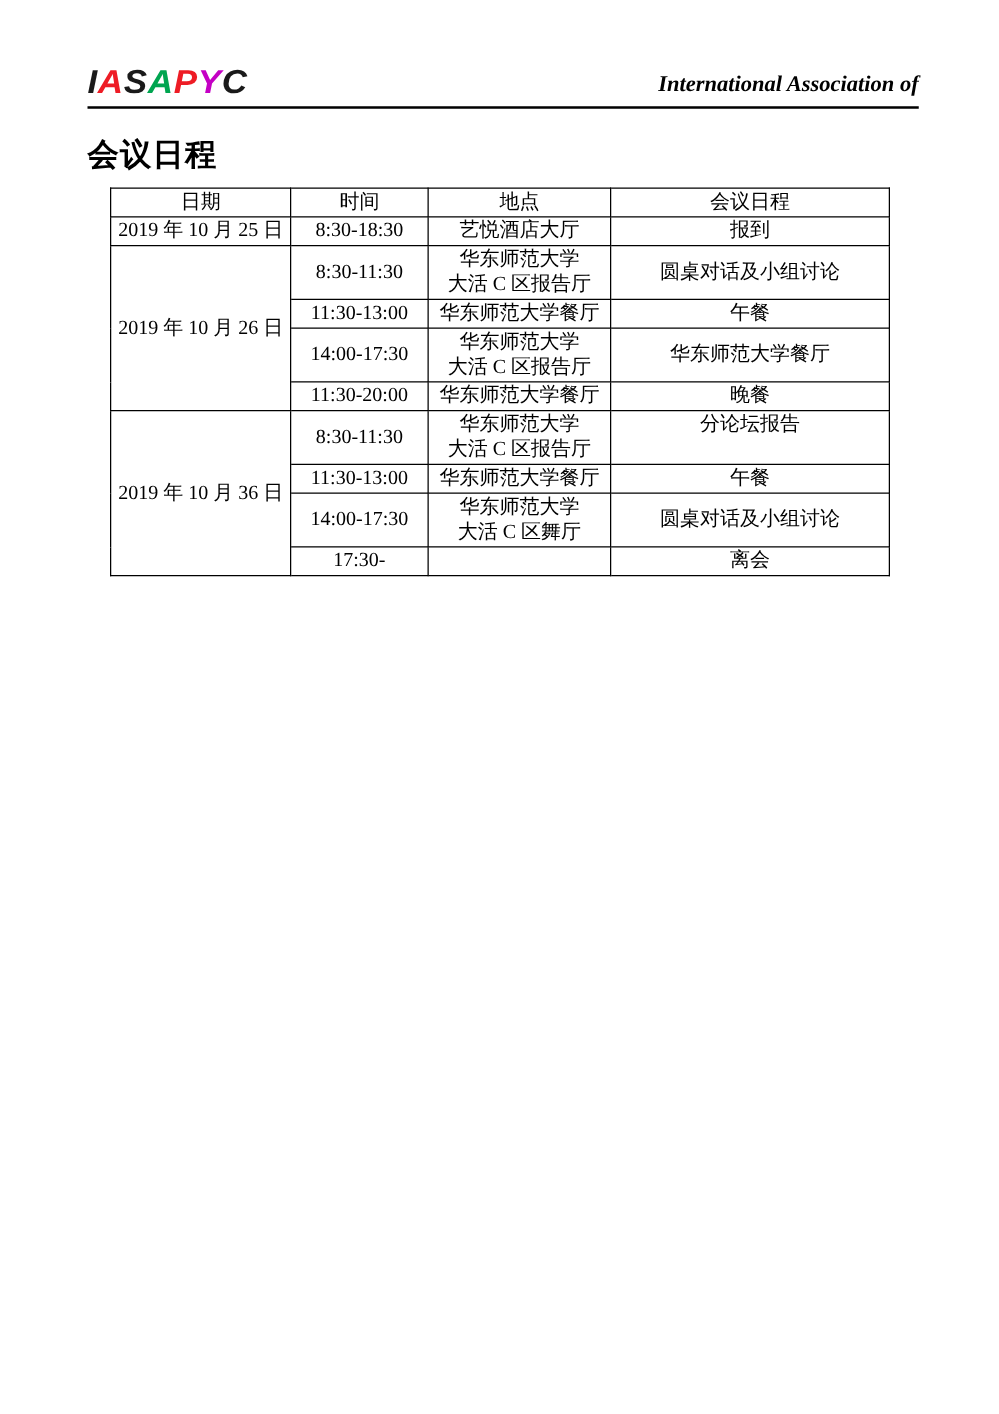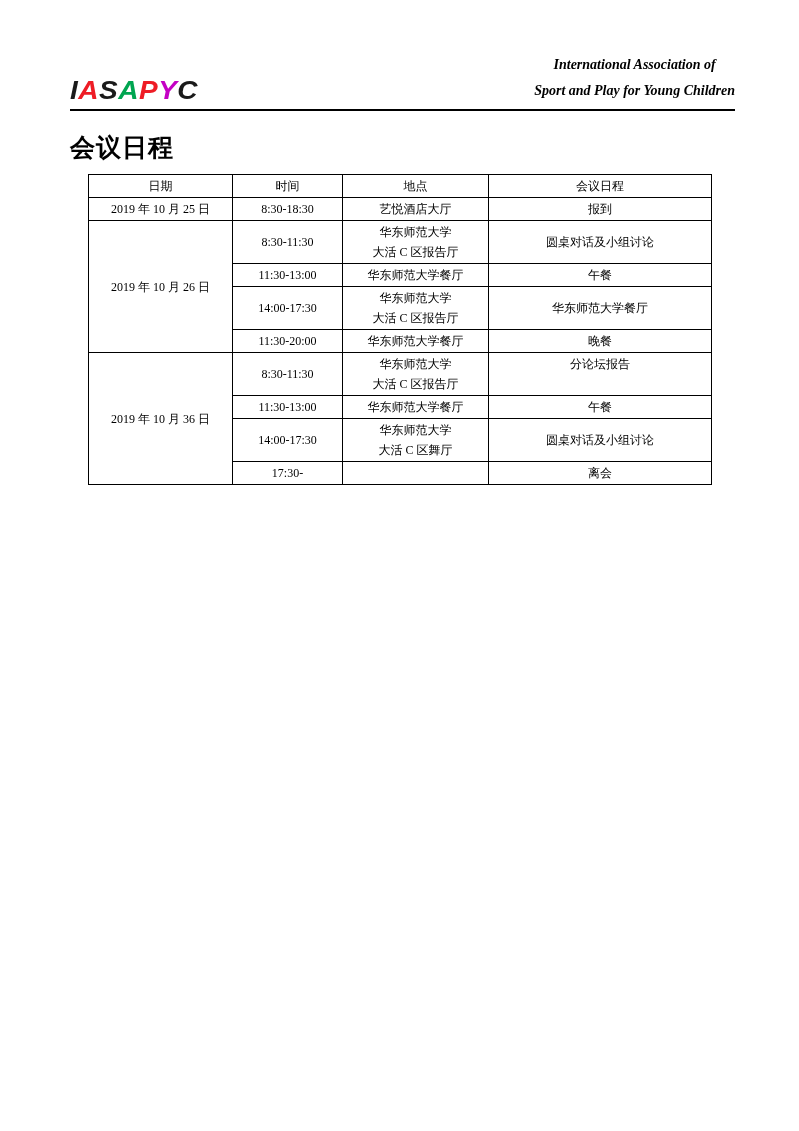--- a/index.html
+++ b/index.html
@@ -37,21 +37,21 @@
     font-size: 28px;
     line-height: 1;
     letter-spacing: 0.5px;
     white-space: nowrap;
     transform: scaleY(0.95);
   }
   .org-title {
     text-align: center;
     font-weight: bold;
     font-style: italic;
-    font-size: 14px;
+    font-size: 18px;
     line-height: 26px;
     white-space: nowrap;
   }
   
   .section-heading {
     margin: 20px 0 0 70px;
     font-size: 25px;
     font-weight: bold;
     letter-spacing: 1px;
   }
@@ -62,41 +62,40 @@
     width: 623px;
     margin: 10px 0 0 88px;
   }
   table.schedule col.c-date { width: 144px; }
   table.schedule col.c-time { width: 110px; }
   table.schedule col.c-loc  { width: 146px; }
   table.schedule col.c-act  { width: 223px; }
   table.schedule th,
   table.schedule td {
     border: 1px solid #000;
-    font-size: 12px;
+    font-size: 16px;
     font-weight: normal;
     text-align: center;
     vertical-align: middle;
     padding: 1px 2px;
     line-height: 20px;
     overflow: hidden;
     white-space: nowrap;
   }
   table.schedule td.valign-top { vertical-align: top; }
 </style>
 </head>
 <body>
 
 <div class="page">
 
   <div class="header">
     <div class="logo" id="logo"><span style="color: rgb(26, 26, 26);">I</span><span style="color: rgb(238, 28, 37);">A</span><span style="color: rgb(26, 26, 26);">S</span><span style="color: rgb(0, 165, 80);">A</span><span style="color: rgb(238, 28, 37);">P</span><span style="color: rgb(196, 0, 196);">Y</span><span style="color: rgb(26, 26, 26);">C</span></div>
     <div class="org-title">
       <div>International Association of</div>
-      <div>Sport and Play for Young Children</div>
     </div>
   </div>
 
   <div class="section-heading">会议日程</div>
 
   <table class="schedule">
     <colgroup>
       <col class="c-date">
         <col class="c-time">
         <col class="c-loc">

